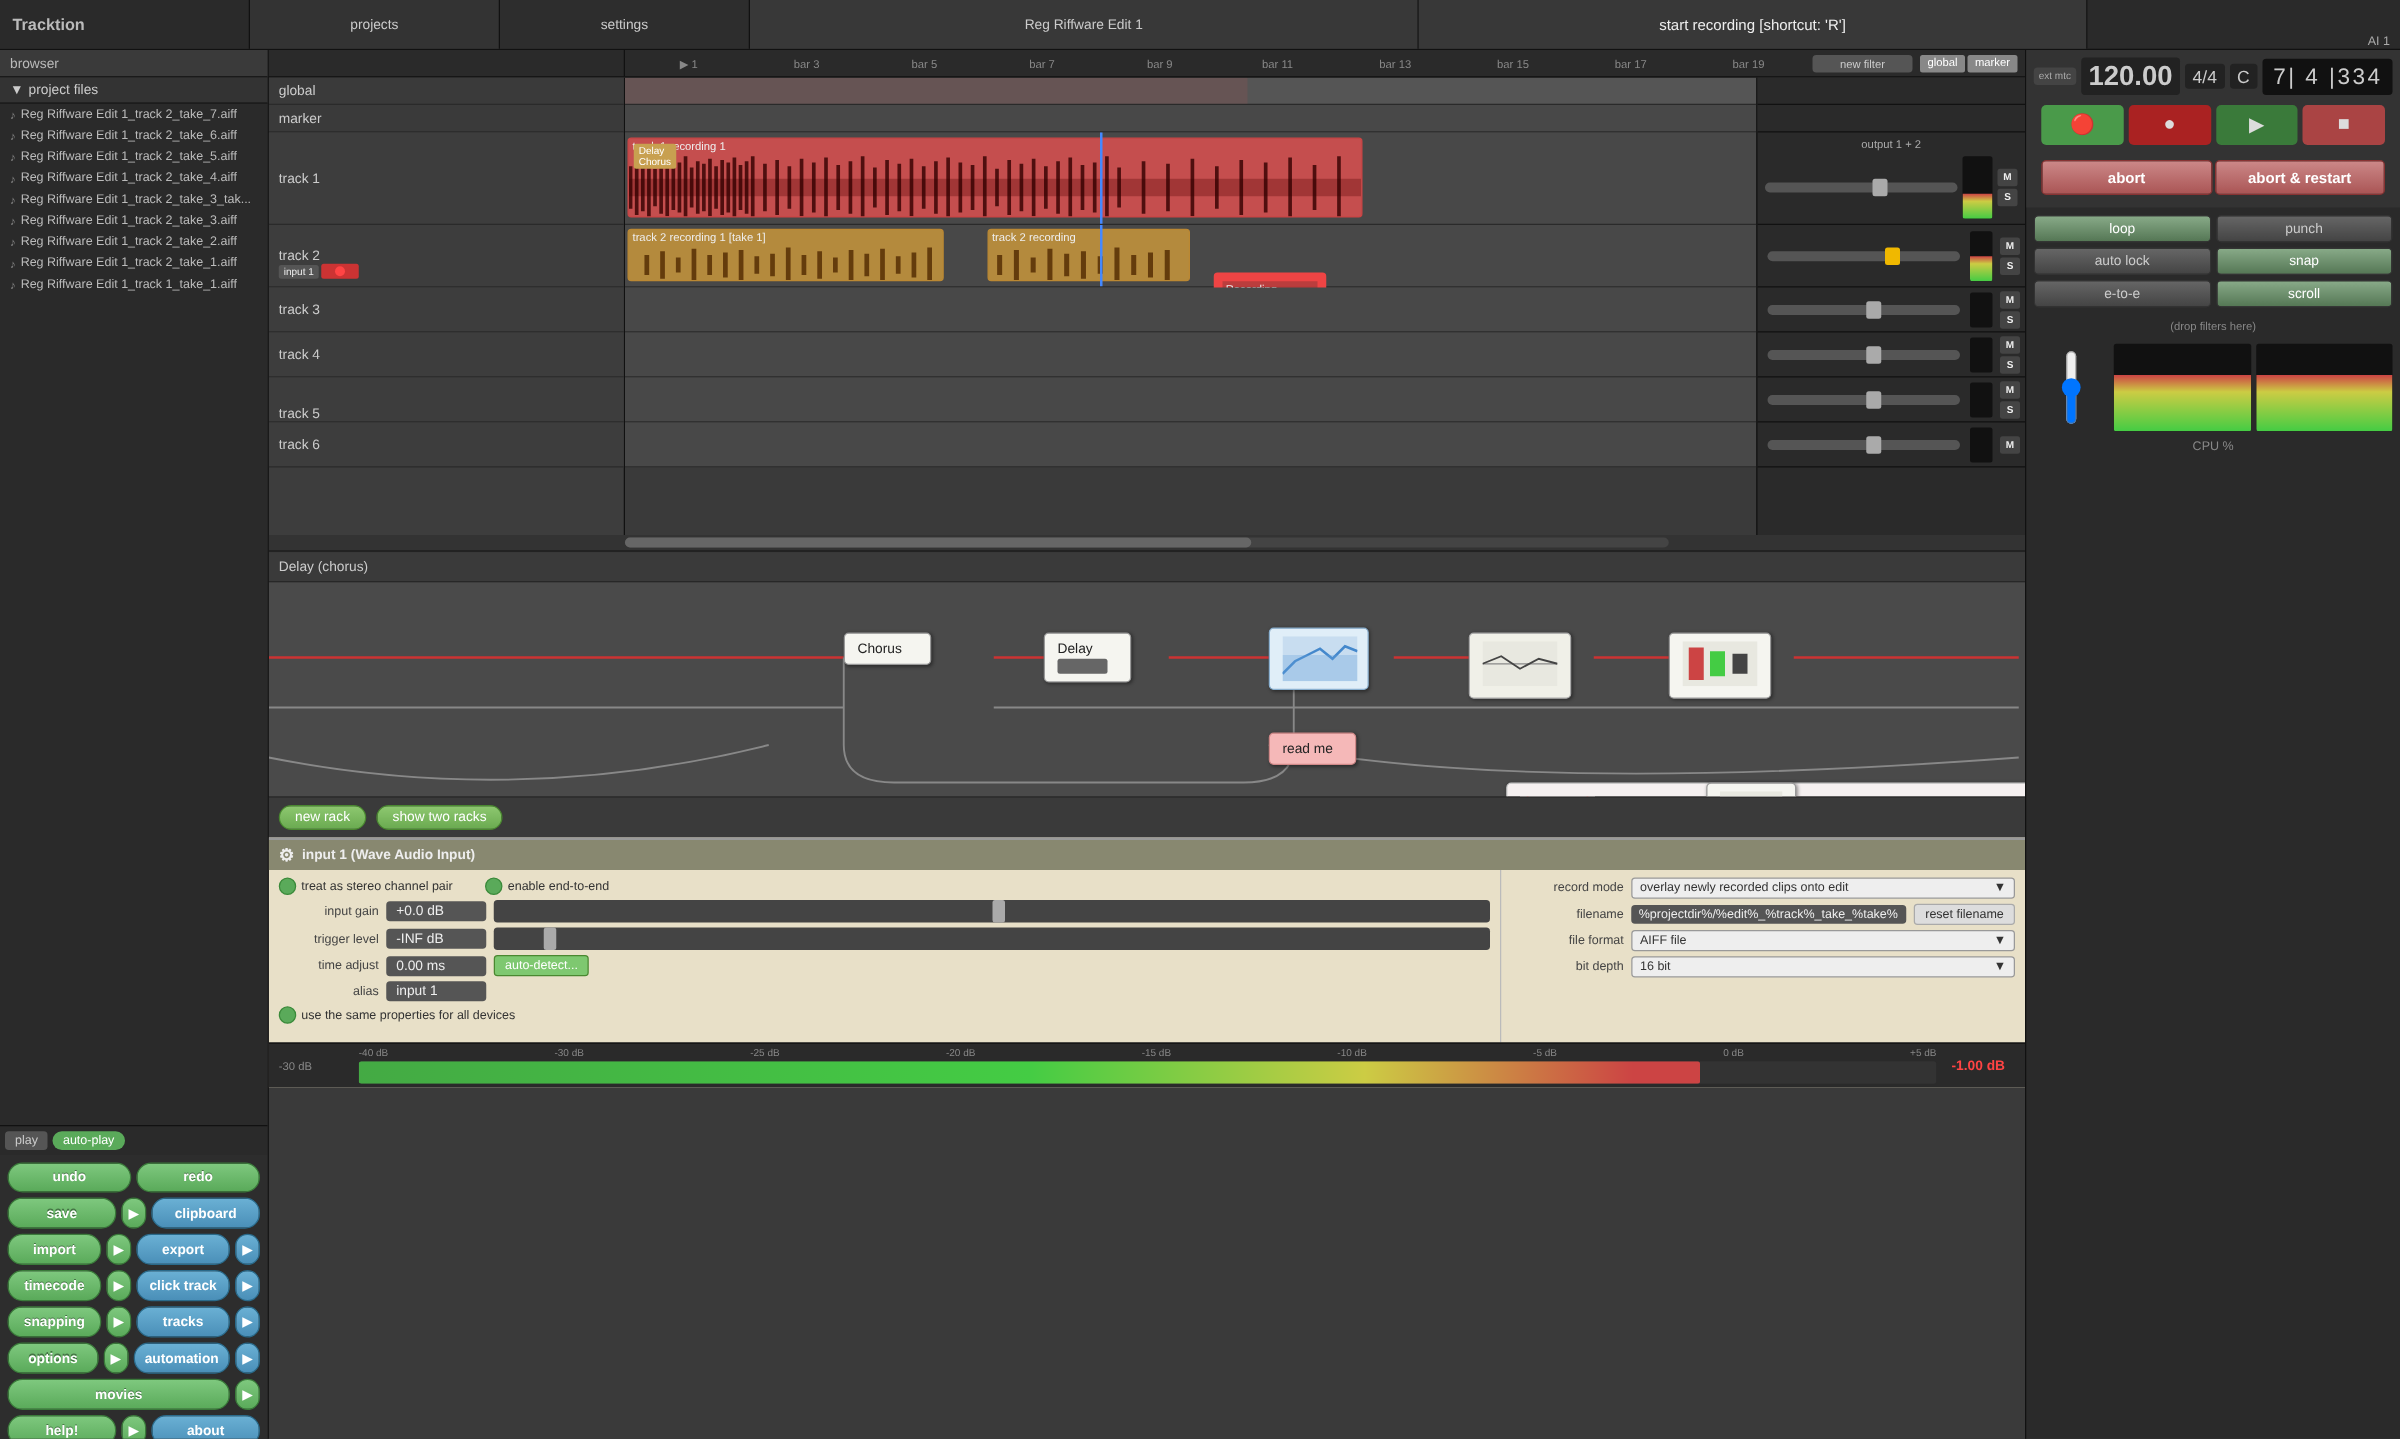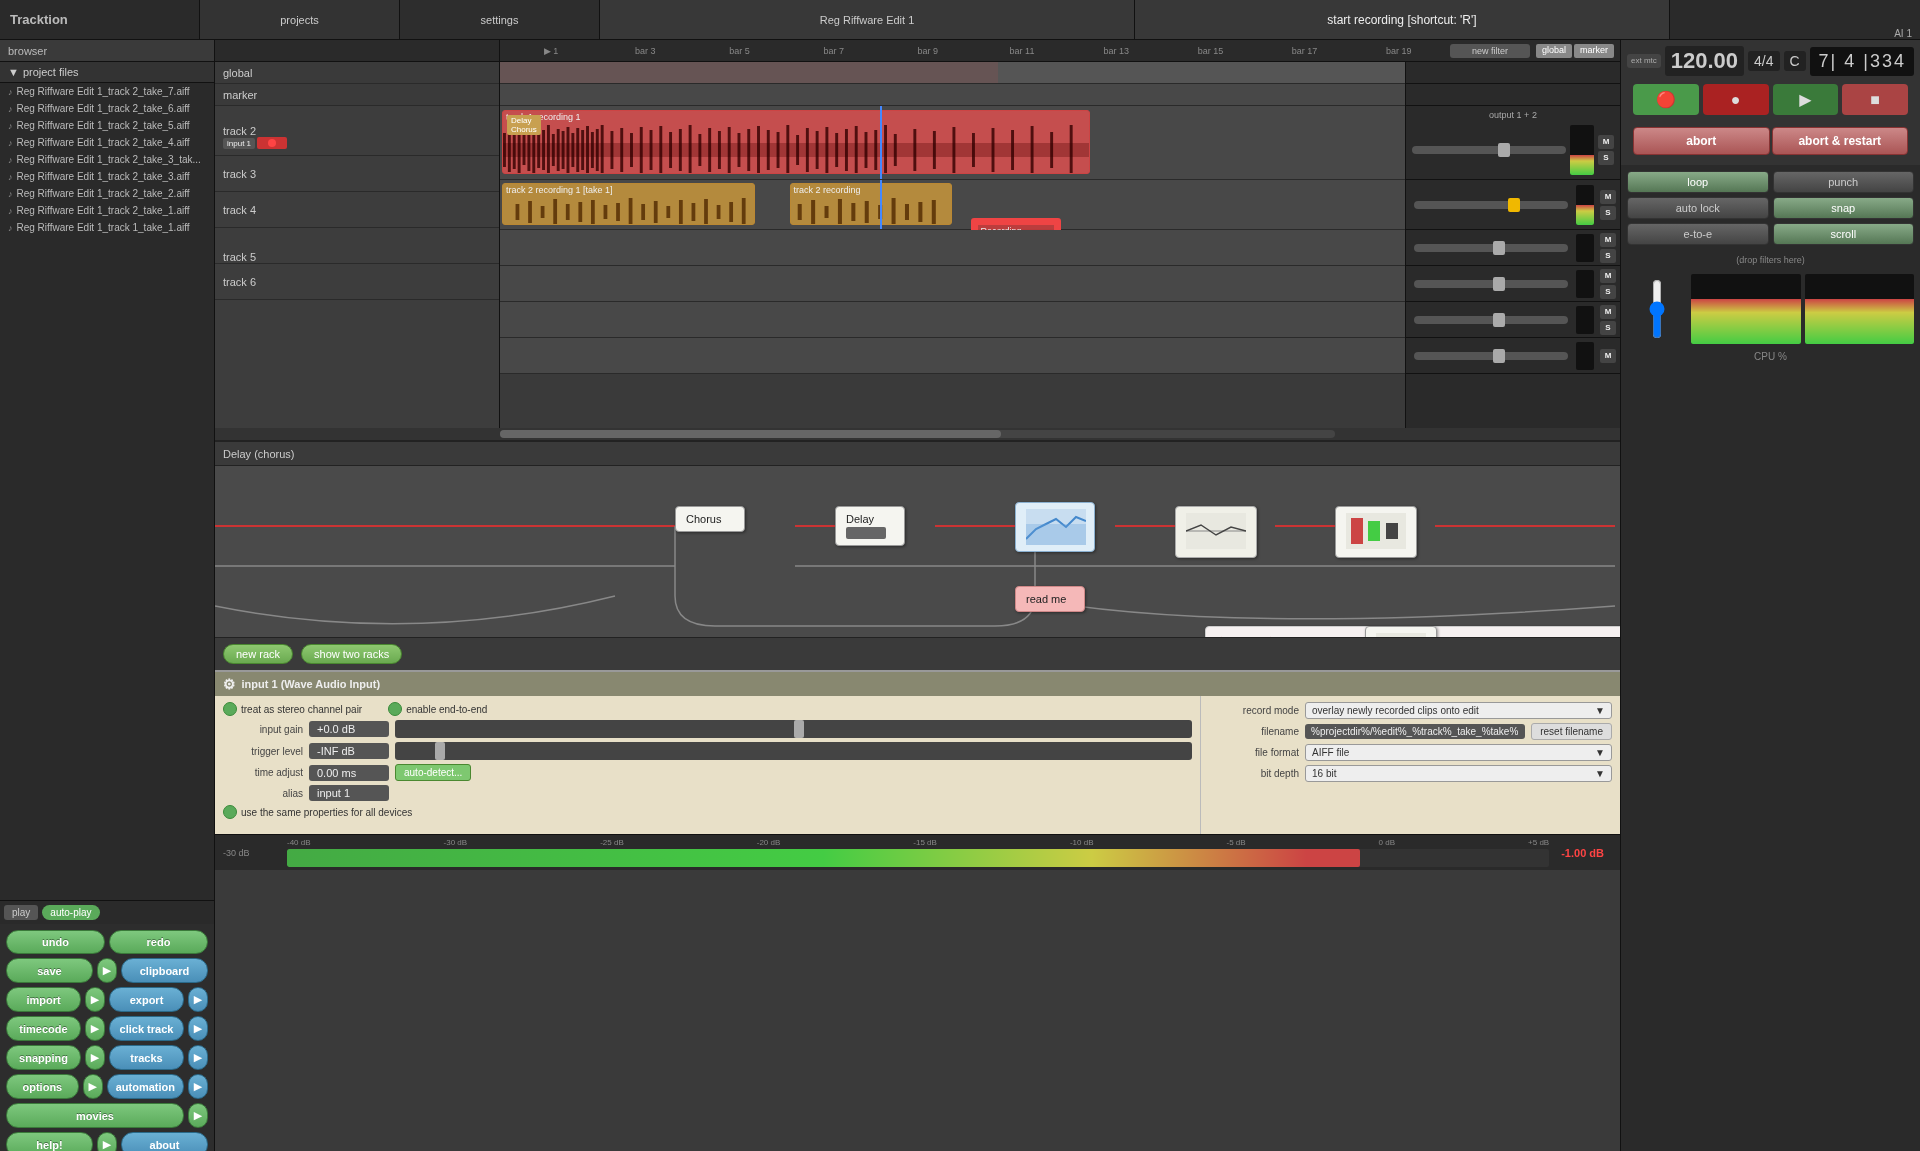--- a/index.html
+++ b/index.html
@@ -308,20 +308,23 @@
       </div>
 
       <div id="tracks-container">
 
         <div id="track-labels">
           <div class="track-label-row global-row">
             <span>global</span>
           </div>
           <div class="track-label-row marker-row">
             <span>marker</span>
+          </div>
+          <div class="track-label-row track-row">
+            <span>track 1</span>
           </div>
           <div class="track-label-row track-row track-row-sm" style="height:50px; position:relative;">
             <span>track 2</span>
             <div style="position:absolute; bottom:6px; left:8px; display:flex; gap:2px; align-items:center;">
               <div style="background:#555; color:#eee; font-size:8px; padding:1px 4px; border-radius:2px;">input 1</div>
               <div style="background:#cc3333; width:30px; height:12px; border-radius:2px; display:flex; align-items:center; justify-content:center;">
                 <div style="width:8px;height:8px;border-radius:50%;background:#ff4444;"></div>
               </div>
             </div>
           </div>

